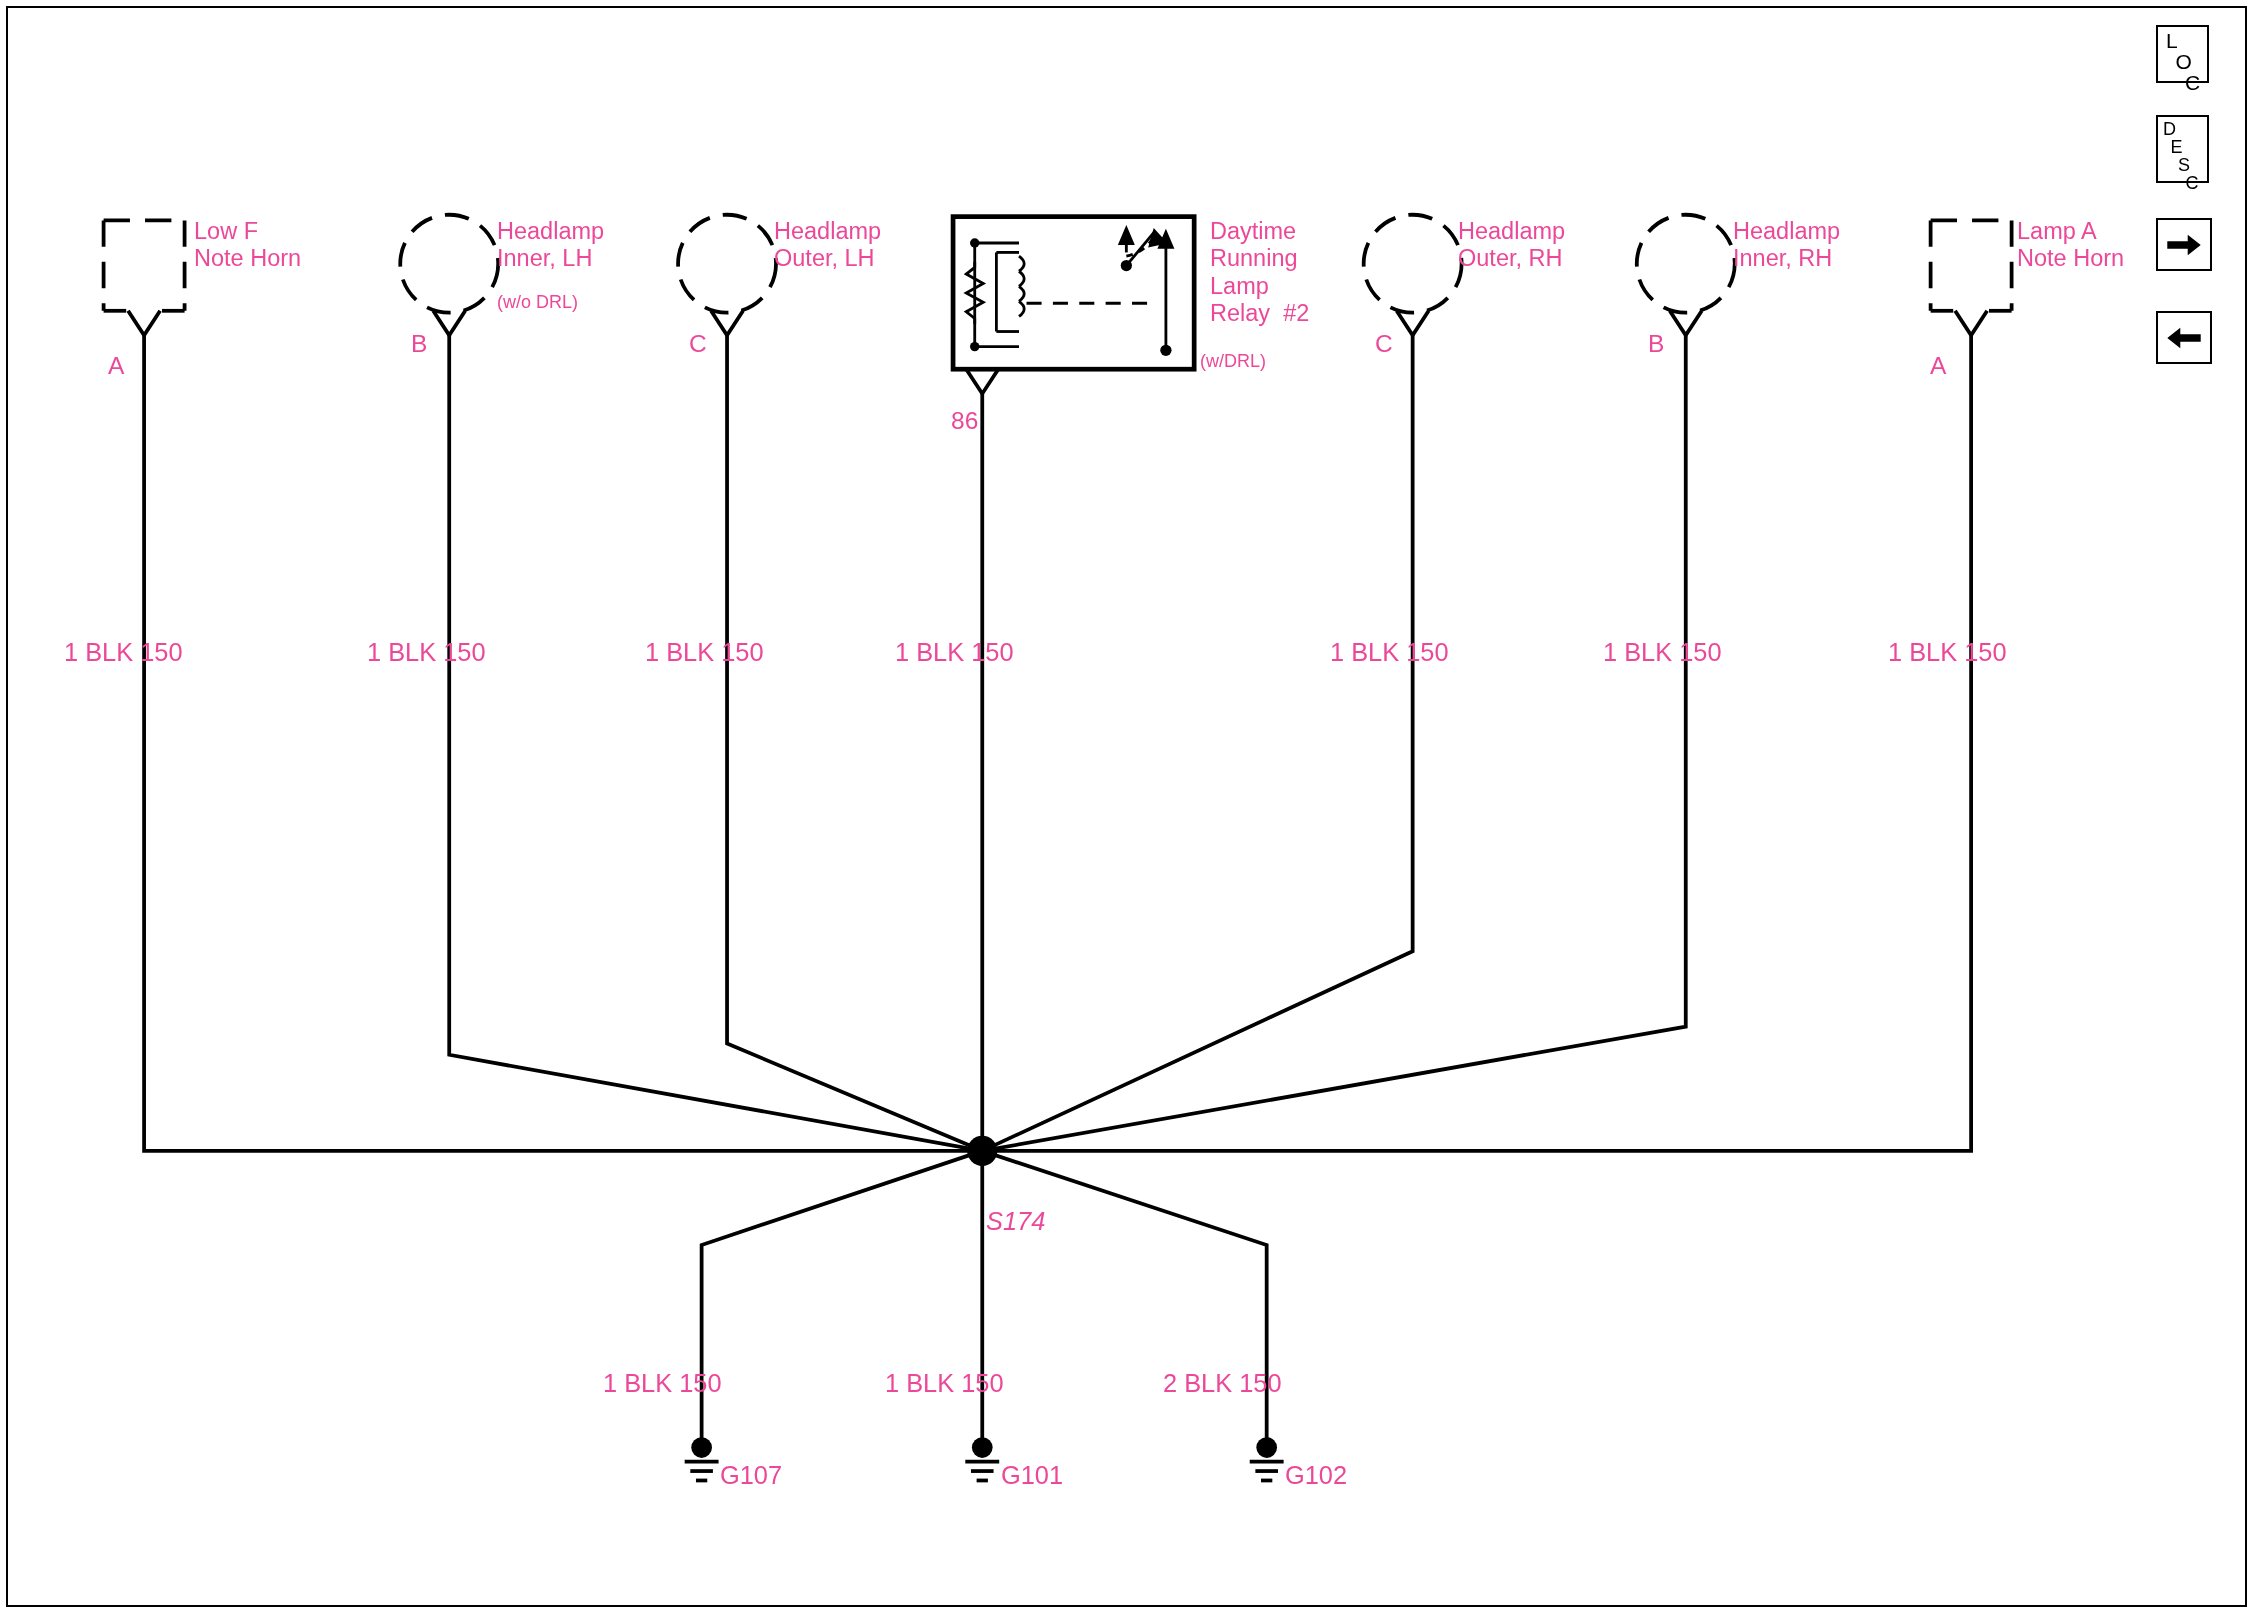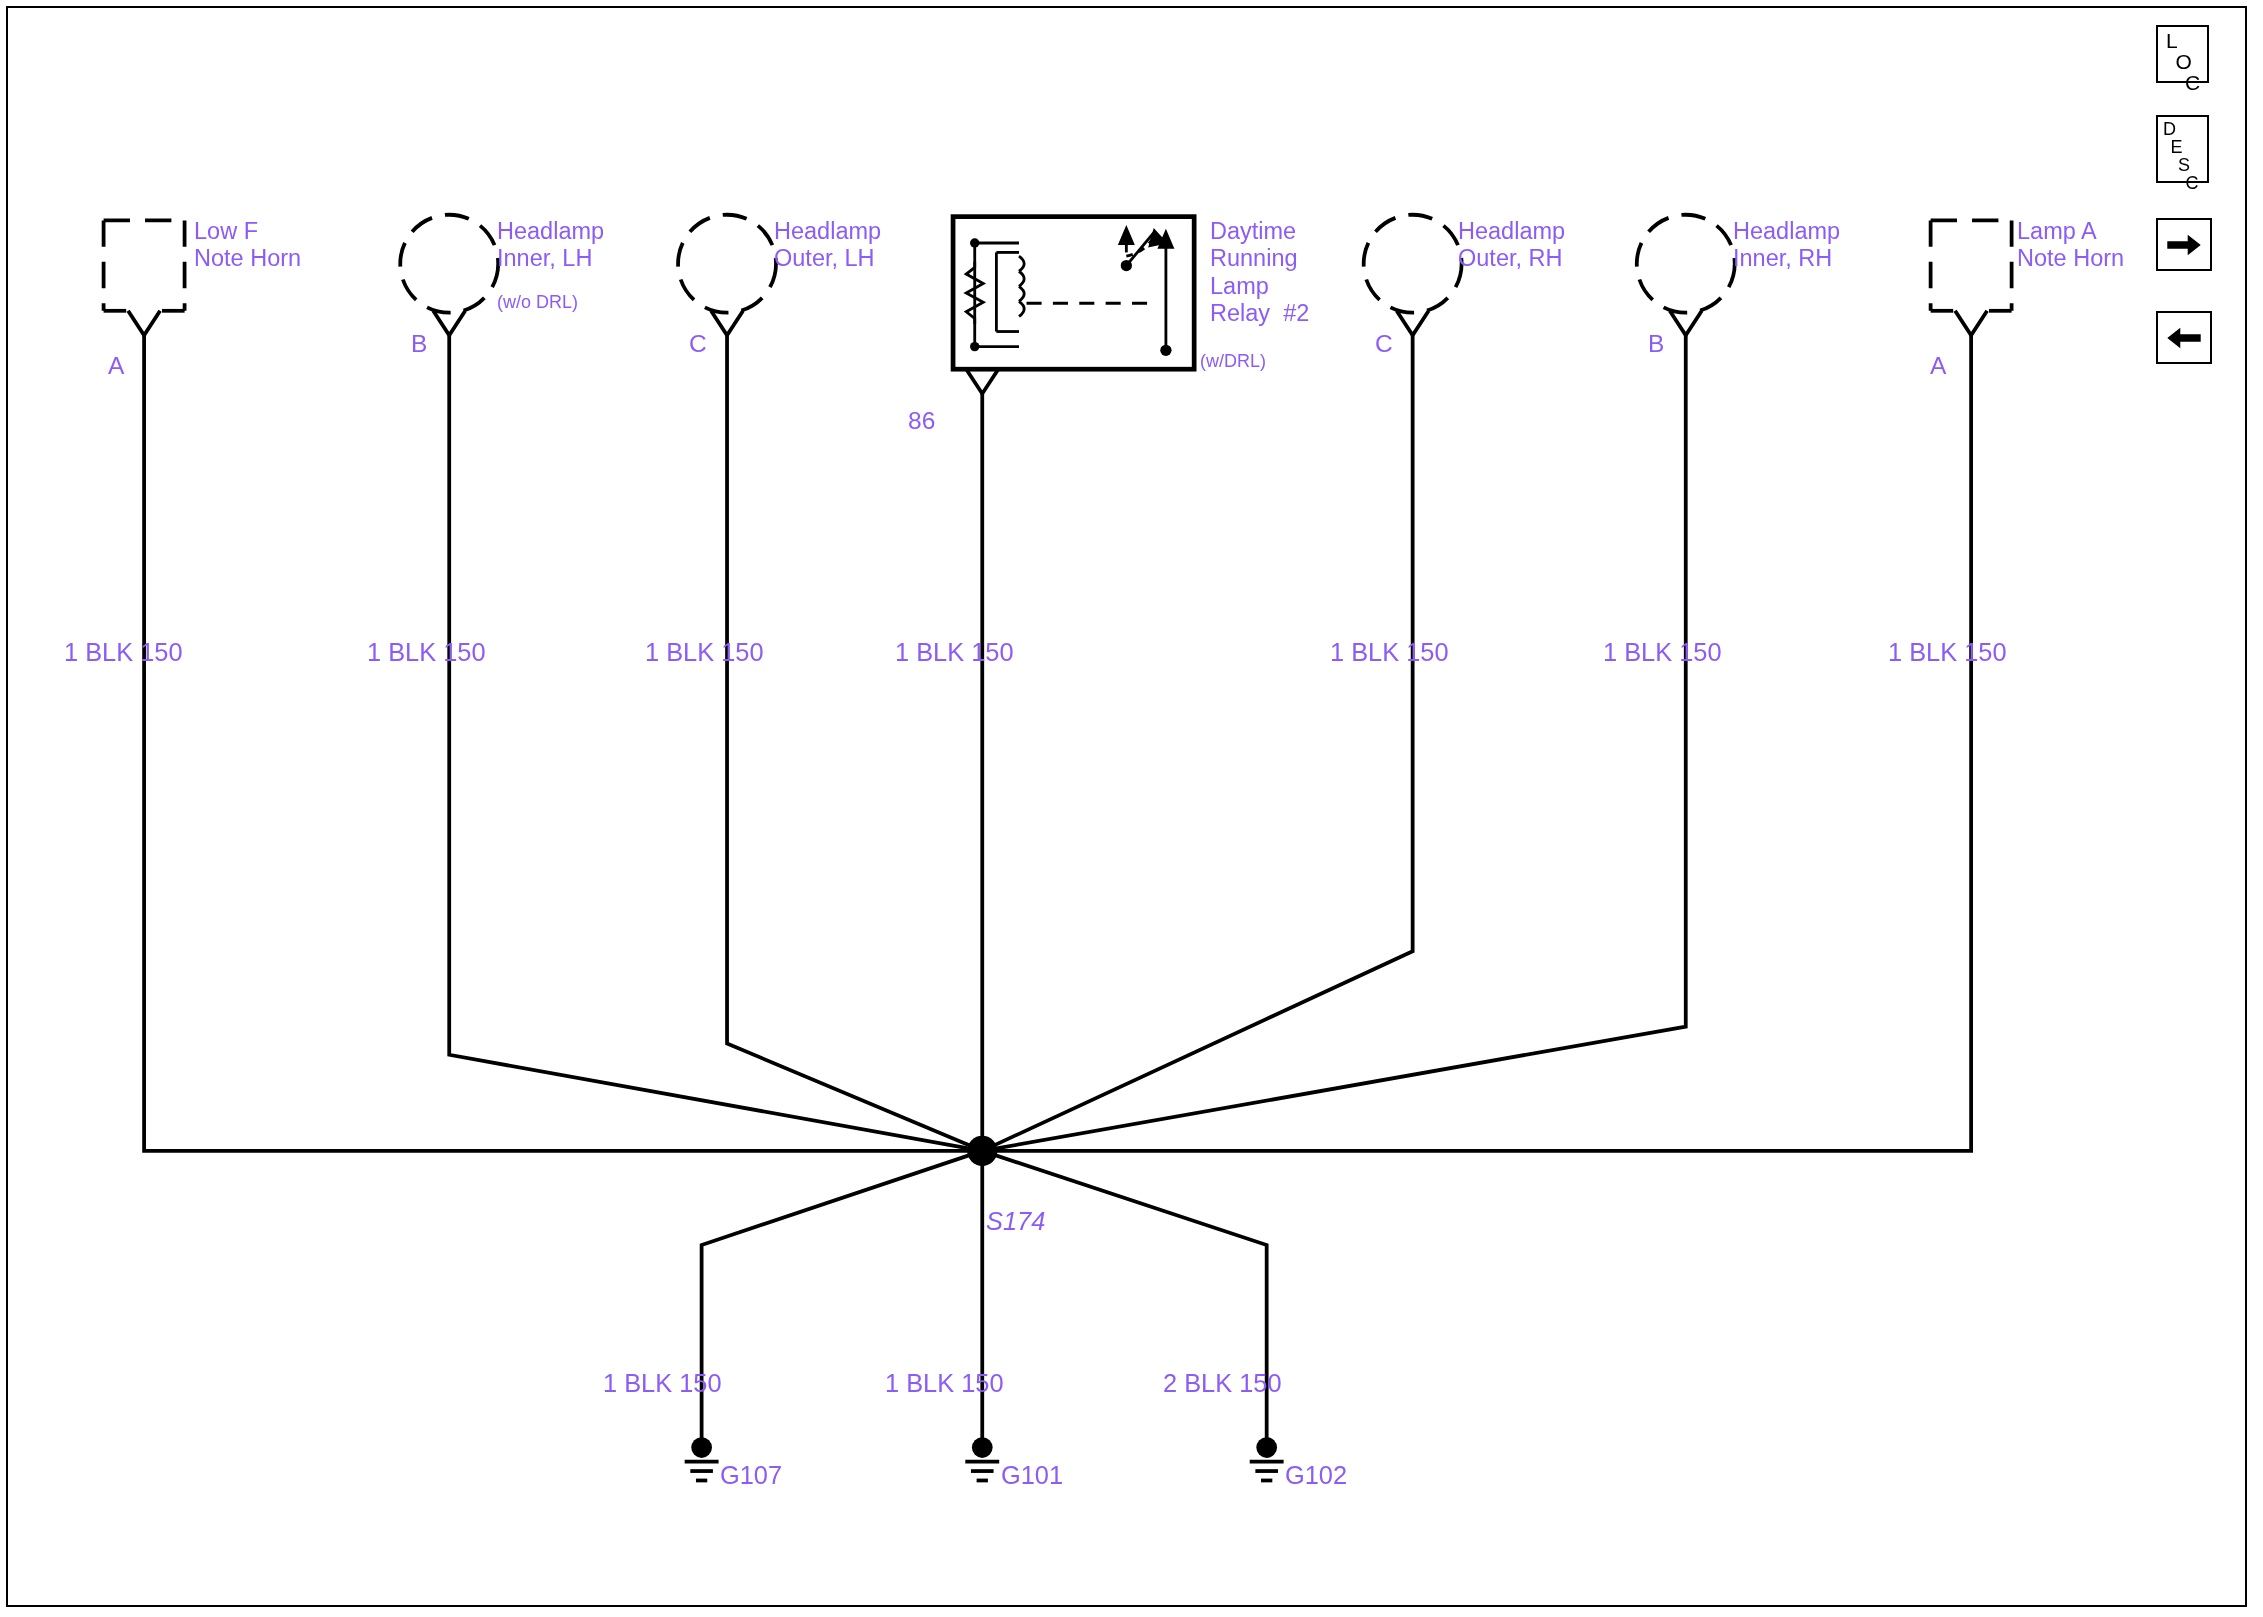--- a/index.html
+++ b/index.html
@@ -29,21 +29,21 @@
   svg.diagram {
     position: absolute;
     left: 0;
     top: 0;
     width: 2264px;
     height: 1618px;
   }
   .lbl {
     position: absolute;
     font-family: "Liberation Sans", sans-serif;
-    color: #8b5cf6;
+    color: #ec4899;
     white-space: pre;
     line-height: 1.14;
   }
   .lbl-26 { font-size: 25.4px; margin-top: 32px; }
   .comp-label {
     font-size: 23.5px;
     line-height: 1.16;
   }
   .sub {
     font-size: 18px;
@@ -213,21 +213,21 @@
 
   <div class="lbl comp-label" style="left:1458px; top:218px;"><span>Headlamp</span><br><span>Outer, RH</span></div>
 
   <div class="lbl comp-label" style="left:1733px; top:218px;"><span>Headlamp</span><br><span>Inner, RH</span></div>
 
   <div class="lbl comp-label" style="left:2017px; top:218px;"><span>Lamp A</span><br><span>Note Horn</span></div>
 
   <div class="lbl term" style="left:108px; top:352px;">A</div>
   <div class="lbl term" style="left:411px; top:330px;">B</div>
   <div class="lbl term" style="left:689px; top:330px;">C</div>
-  <div class="lbl term" style="left:908px; top:407px;">86</div>
+  <div class="lbl term" style="left:951px; top:407px;">86</div>
   <div class="lbl term" style="left:1375px; top:330px;">C</div>
   <div class="lbl term" style="left:1648px; top:330px;">B</div>
   <div class="lbl term" style="left:1930px; top:352px;">A</div>
 
   <div class="lbl lbl-26" style="left:64px; top:606px;">1 BLK 150</div>
   <div class="lbl lbl-26" style="left:367px; top:606px;">1 BLK 150</div>
   <div class="lbl lbl-26" style="left:645px; top:606px;">1 BLK 150</div>
   <div class="lbl lbl-26" style="left:895px; top:606px;">1 BLK 150</div>
   <div class="lbl lbl-26" style="left:1330px; top:606px;">1 BLK 150</div>
   <div class="lbl lbl-26" style="left:1603px; top:606px;">1 BLK 150</div>

